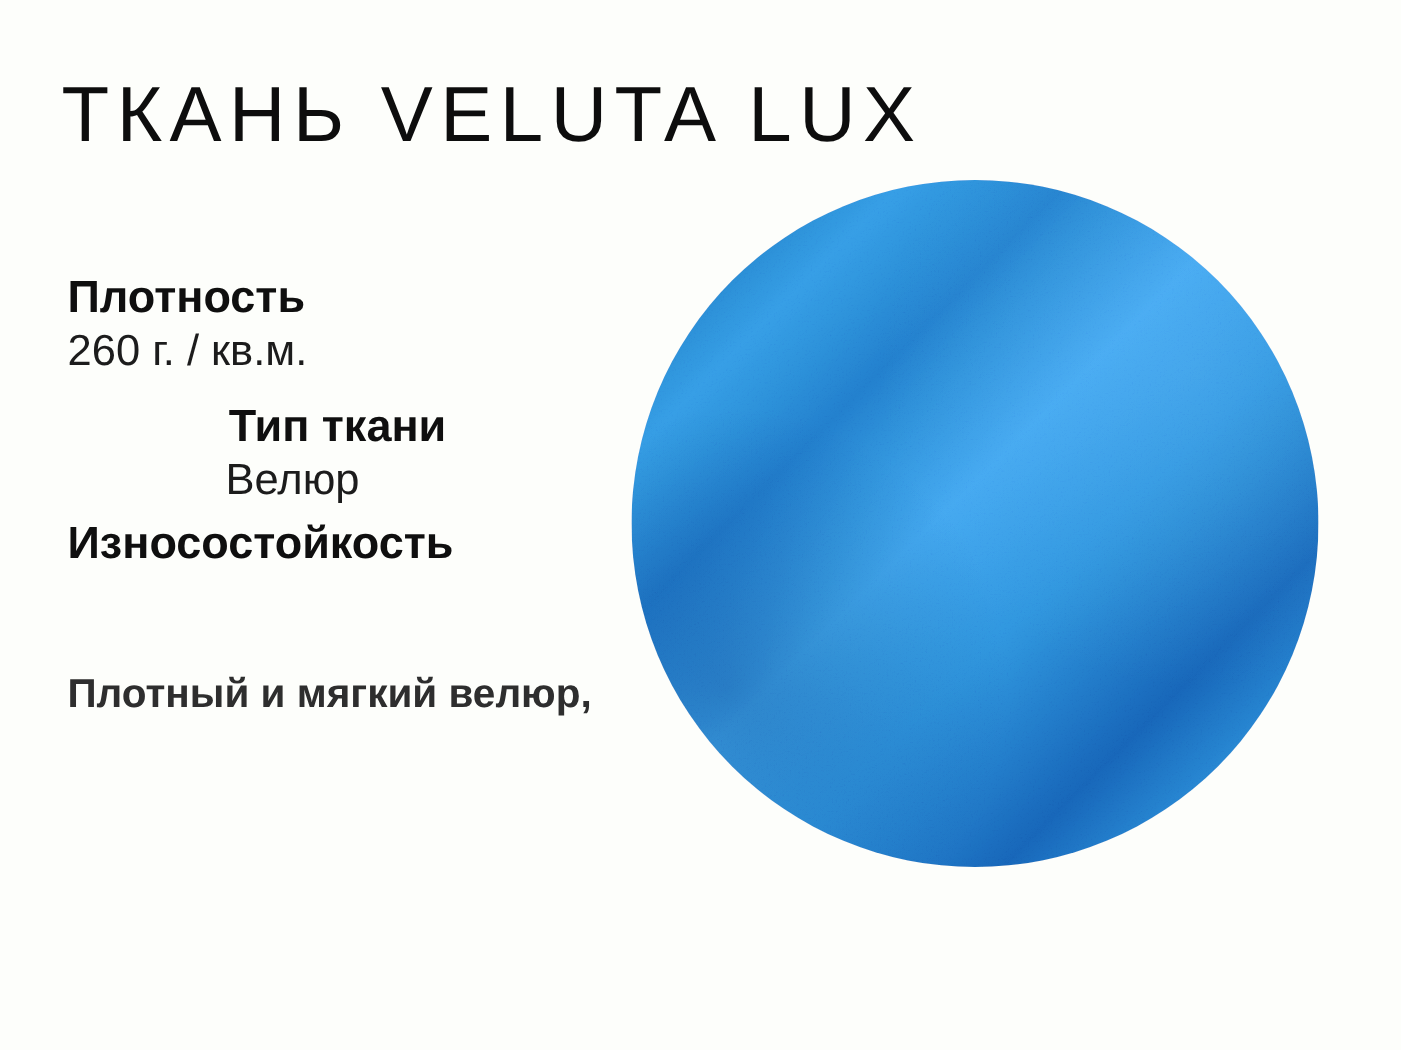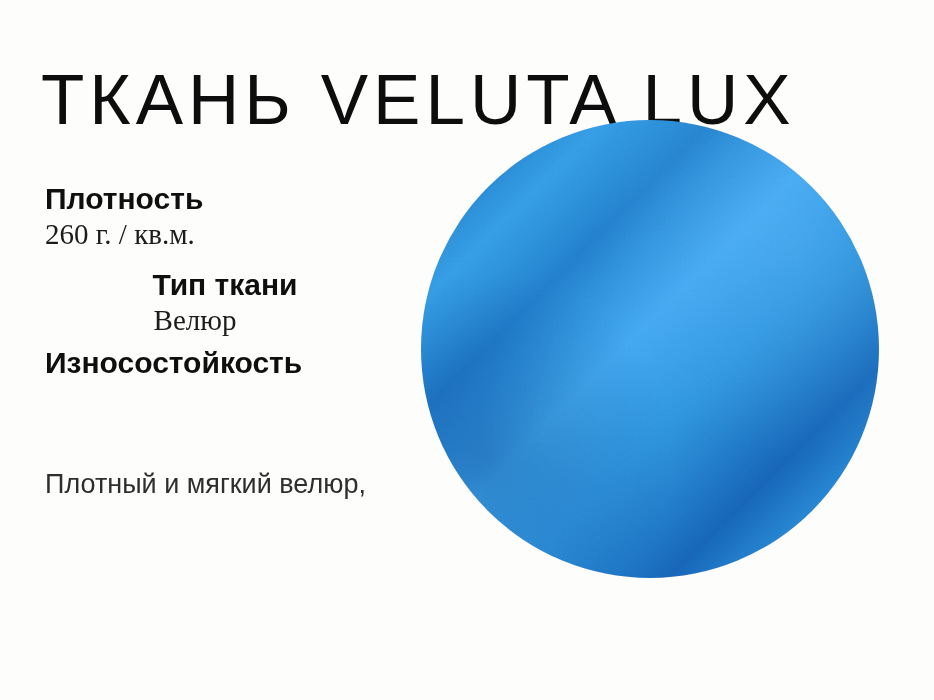--- a/index.html
+++ b/index.html
@@ -11,21 +11,21 @@
     position:relative;
     overflow:hidden;
   }
   .page{position:absolute;inset:0;}
 
   
   .title{
     position:absolute;
     left:41px;top:16px;
     width:860px;
-    font-size:71px;
+    font-size:52px;
     font-weight:400;
     letter-spacing:5px;
     line-height:1.02;
     color:#0d0d0d;
     white-space:nowrap;
   }
 
   
   .spec{position:absolute;left:45px;width:360px;}
   .spec1{top:159px;}
@@ -37,33 +37,31 @@
     line-height:1.15;
     color:#0f0f0f;
     margin-top:23px;
   }
   .spec .value{
     font-size:29px;
     font-weight:400;
     line-height:1.2;
     color:#1c1c1c;
     width:300px;
-    font-family:Liberation Serif, serif;
   }
 
   
   .description{
     position:absolute;
     left:45px;top:441px;
     width:400px;
     font-size:27px;
-    font-weight:400;
+    font-weight:700;
     line-height:42px;
     color:#2e2e2e;
-    margin-top:22px;
   }
 
   
   .fabric-circle{
     position:absolute;
     left:421px;top:120px;
     width:458px;height:458px;
     border-radius:50%;
     overflow:hidden;
     background:

